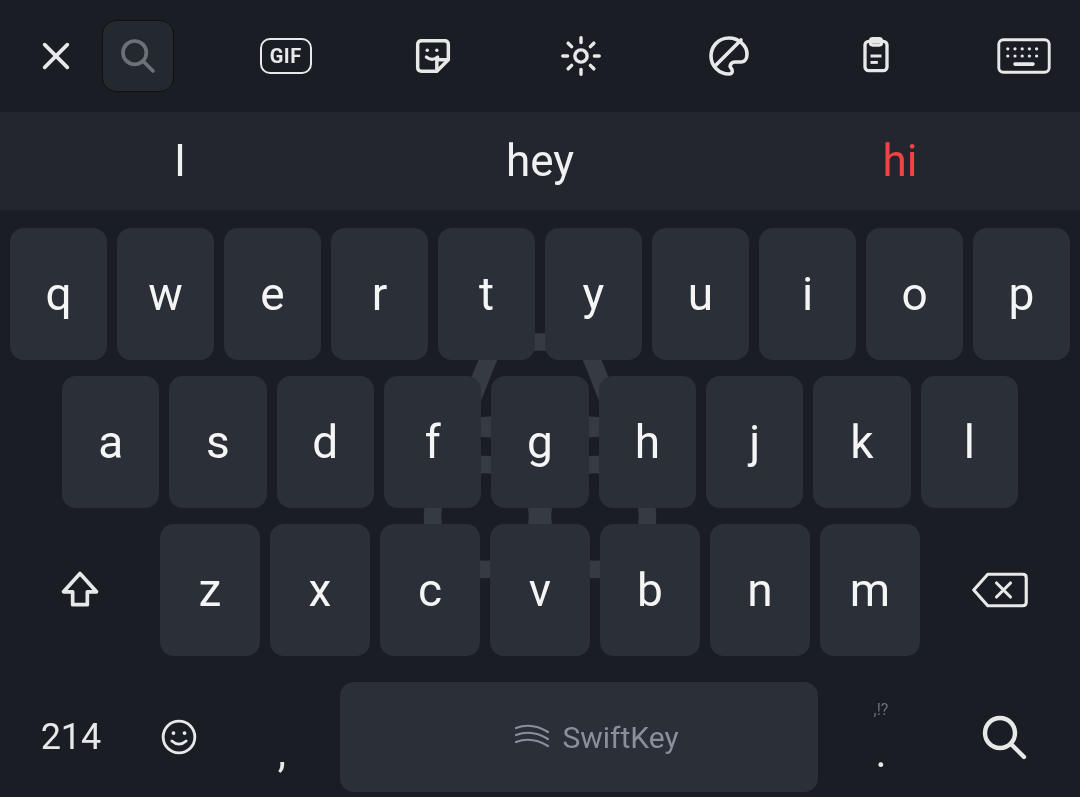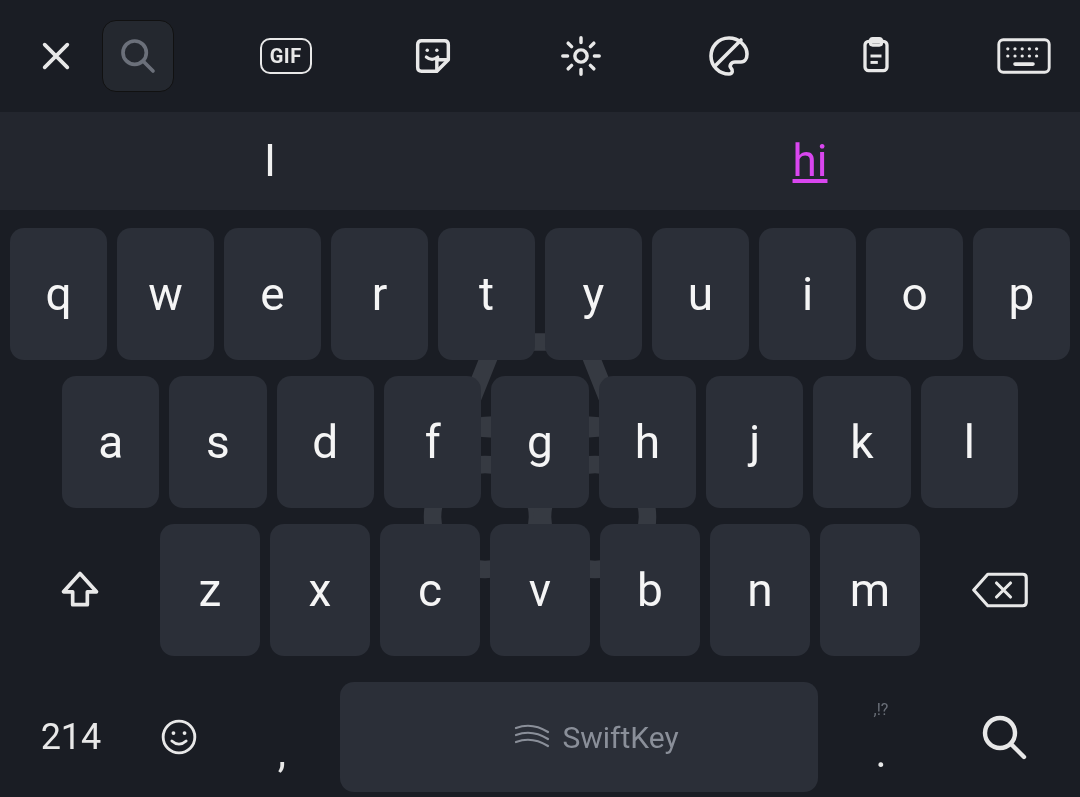--- a/index.html
+++ b/index.html
@@ -51,21 +51,21 @@
     display: flex;
     align-items: center;
   }
   .sugg {
     flex: 1;
     text-align: center;
     font-size: 44px;
     color: #f0f0f0;
     cursor: pointer;
   }
-  .sugg.dim { color: #d946ef; text-decoration: underline; }
+  .sugg.dim { color: #ef4444; }
 
   
   .keyboard {
     position: relative;
     height: 587px;
     background: #1a1d24;
     padding: 18px 6px 0 6px;
   }
 
   
@@ -208,20 +208,21 @@
         <circle cx="14" cy="10" r="0.9" fill="#e8e8e8"></circle>
         <circle cx="18" cy="10" r="0.9" fill="#e8e8e8"></circle>
         <circle cx="22" cy="10" r="0.9" fill="#e8e8e8"></circle>
       <rect x="9" y="13.5" width="12" height="2" rx="1" fill="#e8e8e8"></rect>
     </svg>
   </div>
 </div>
 
 <div class="suggestions">
   <div class="sugg">I</div>
+  <div class="sugg">hey</div>
   <div class="sugg dim">hi</div>
 </div>
 
 <div class="keyboard">
 
   <svg class="incognito-mark" width="300" height="260" viewBox="0 0 120 104">
     <path d="M30 36 L42 6 L78 6 L90 36" stroke="#9aa0ab" stroke-width="7" fill="none" stroke-linejoin="round" stroke-linecap="round"></path>
     <path d="M8 40 Q60 30 112 40 Q60 50 8 40 Z" fill="#9aa0ab"></path>
     <circle cx="38" cy="76" r="21" stroke="#9aa0ab" stroke-width="7" fill="none"></circle>
     <circle cx="82" cy="76" r="21" stroke="#9aa0ab" stroke-width="7" fill="none"></circle>

